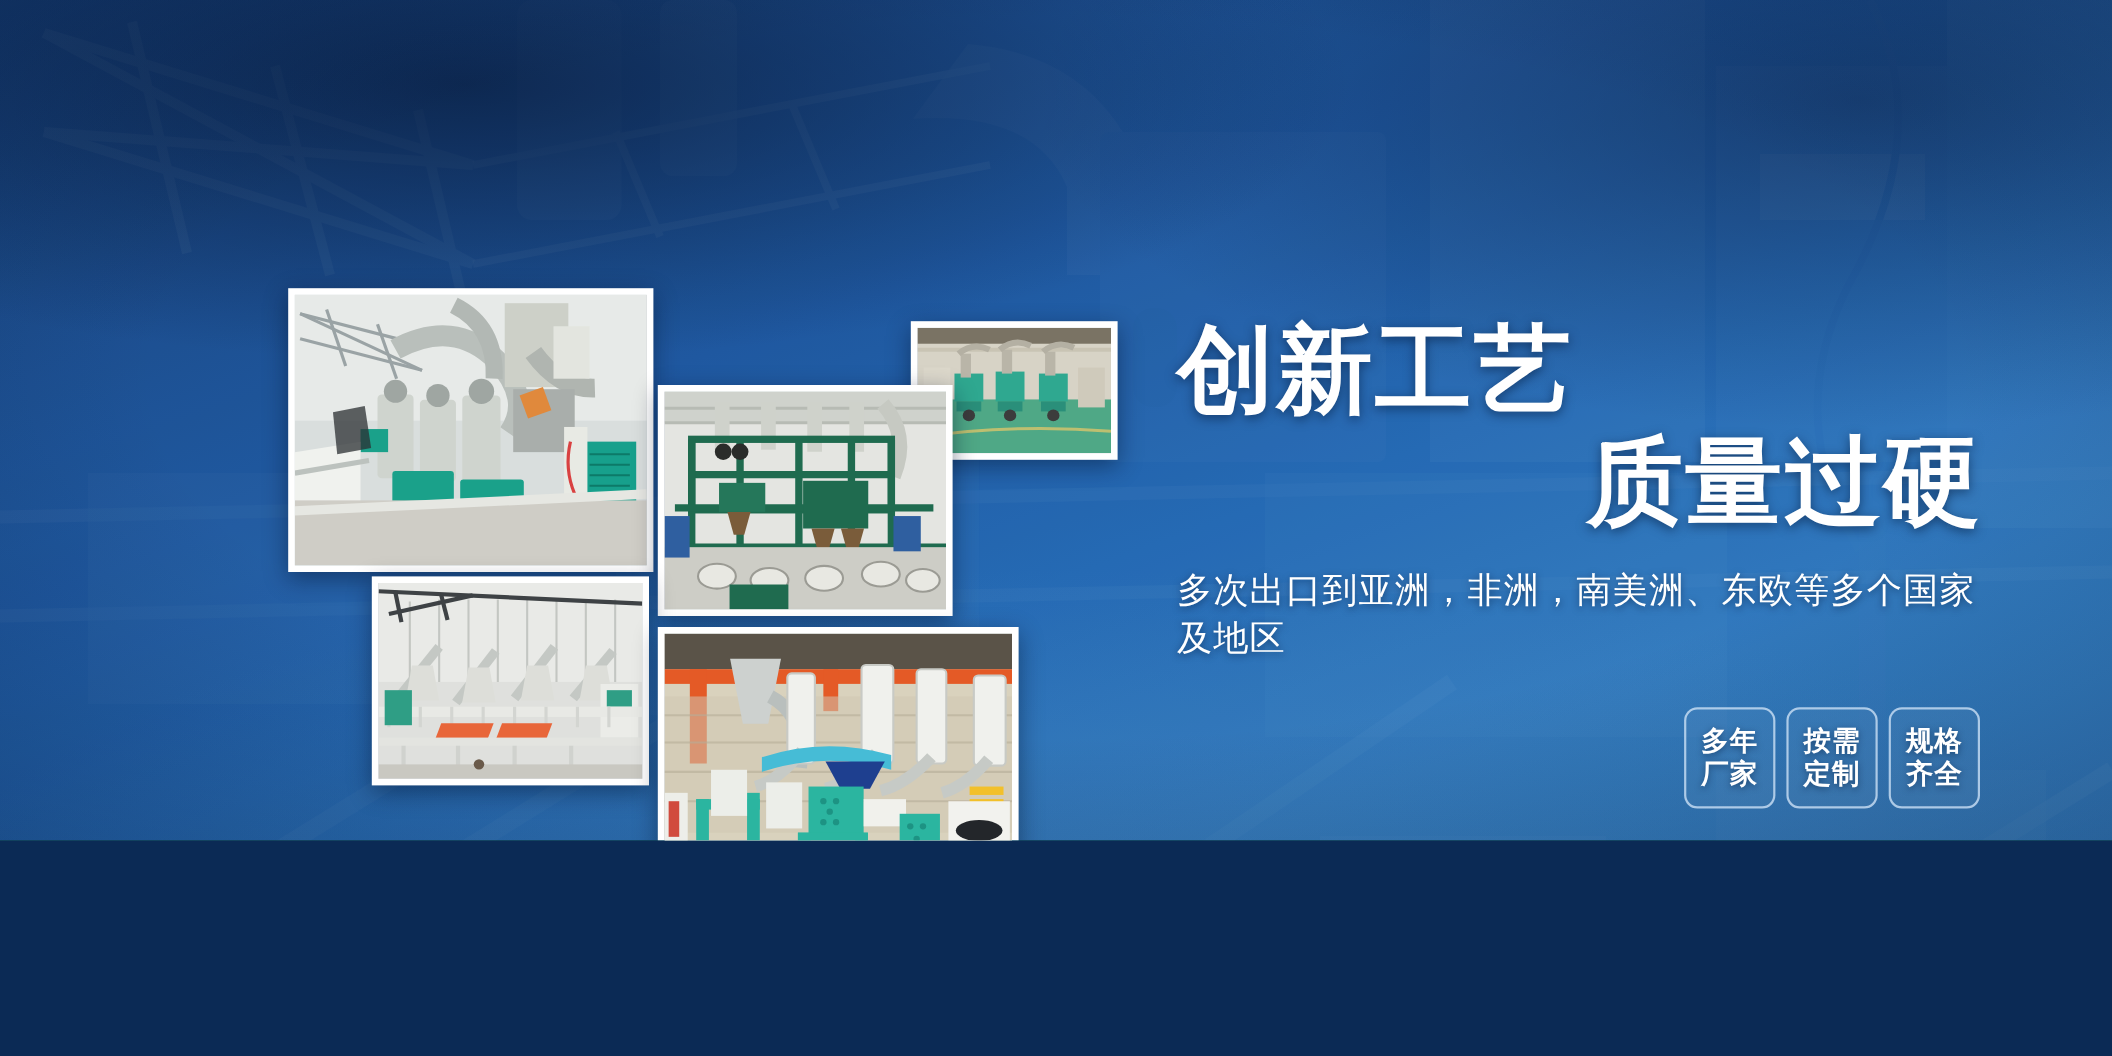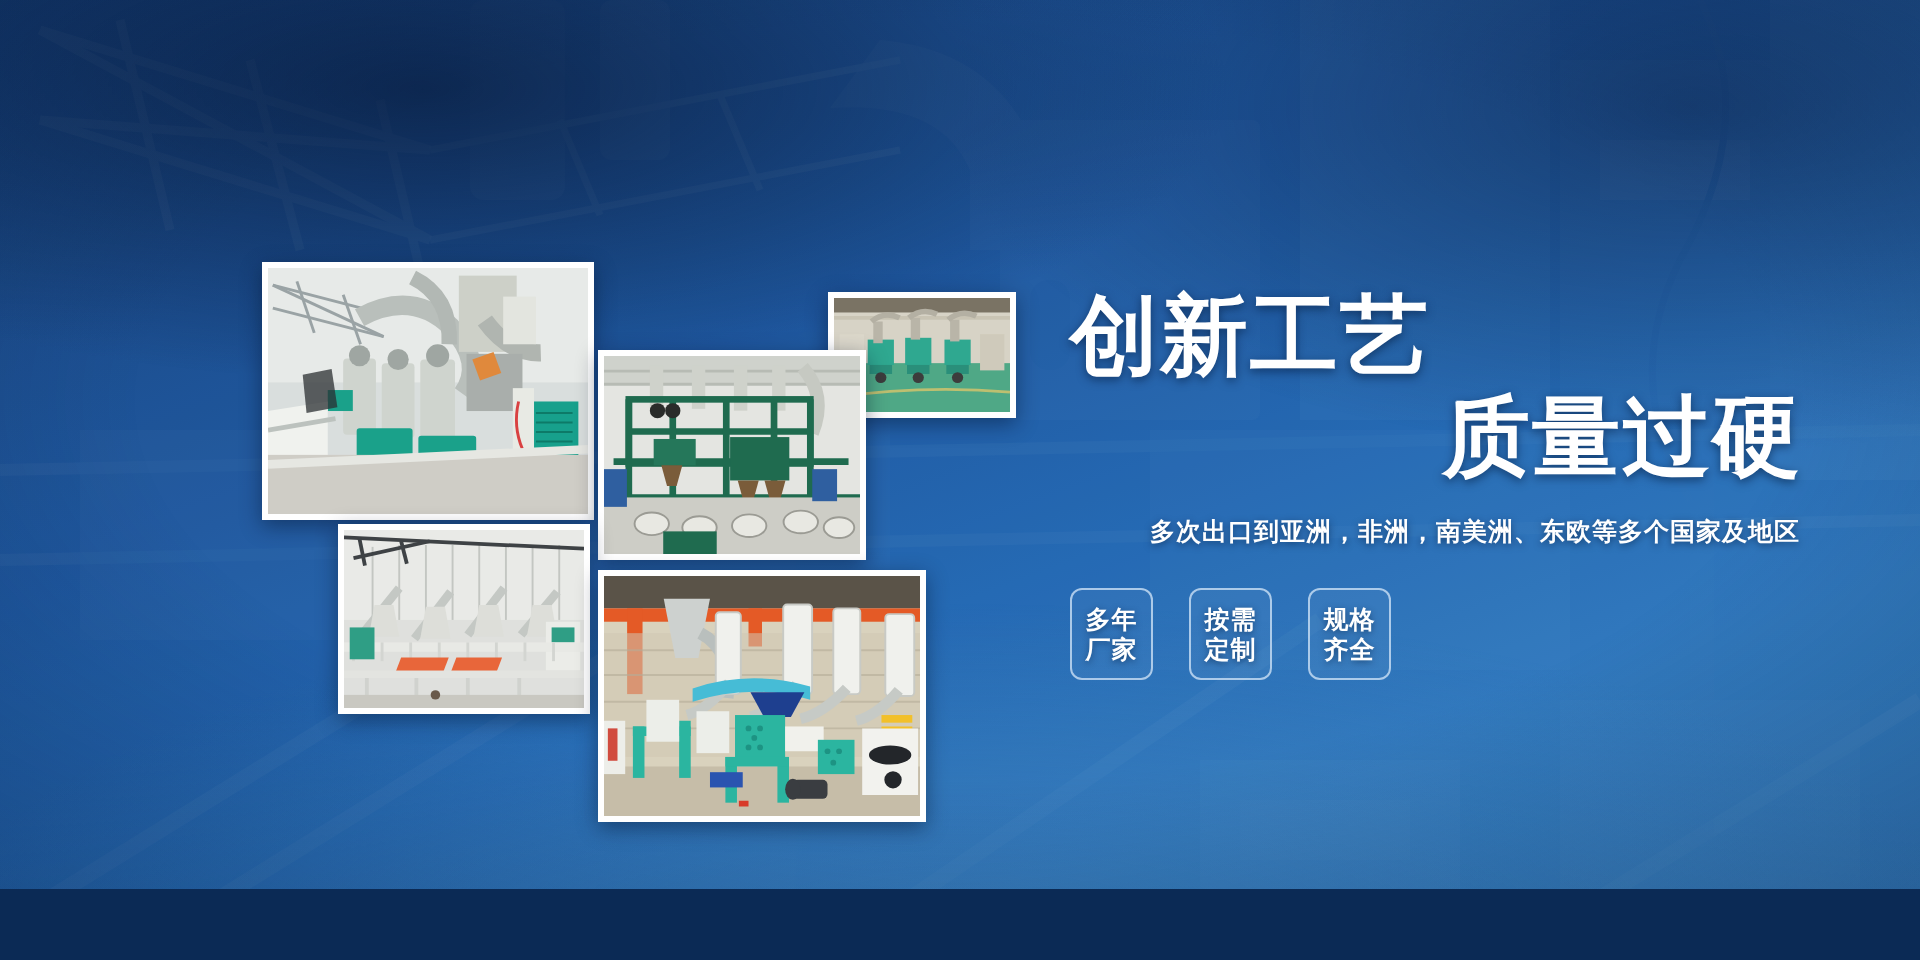--- a/index.html
+++ b/index.html
@@ -4,21 +4,21 @@
 <title>Banner</title>
 <style>
   html, body {
     margin: 0;
     padding: 0;
     background: #0b2a55;
   }
   #banner {
     position: relative;
     width: 1920px;
-    height: 889px;
+    height: 764px;
     overflow: hidden;
     font-family: "Liberation Sans", "DejaVu Sans", sans-serif;
     background: #15803d;
   }
 
   
   .bg-base {
     position: absolute;
     inset: 0;
     background:
@@ -78,37 +78,38 @@
   .headline {
     color: #ffffff;
     font-weight: bold;
     font-size: 88px;
     line-height: 1.16;
     letter-spacing: 2px;
     text-shadow: 0 3px 10px rgba(4,22,52,.55);
     margin: 0;
   }
   .headline .line1 { display: block; text-align: left; }
-  .headline .line2 { display: block; text-align: right; padding-right: 8px; font-family: Liberation Serif, serif; }
+  .headline .line2 { display: block; text-align: right; padding-right: 8px; }
 
   .subtitle {
     margin: 26px 0 0 0;
     color: #ffffff;
-    font-size: 25px;
-    font-weight: bold;
+    font-size: 32px;
+    font-weight: normal;
     letter-spacing: 1px;
-    text-align: right;
+    text-align: left;
     padding-right: 10px;
     text-shadow: 0 2px 7px rgba(4,22,52,.55);
   }
 
   .badges {
     margin-top: 40px;
     display: flex;
-    gap: 36px;
+    justify-content: flex-end;
+    gap: 10px;
     padding-right: 10px;
   }
   .badge {
     width: 83px;
     height: 92px;
     border: 2px solid rgba(203,224,245,.80);
     border-radius: 12px;
     display: flex;
     flex-direction: column;
     align-items: center;

